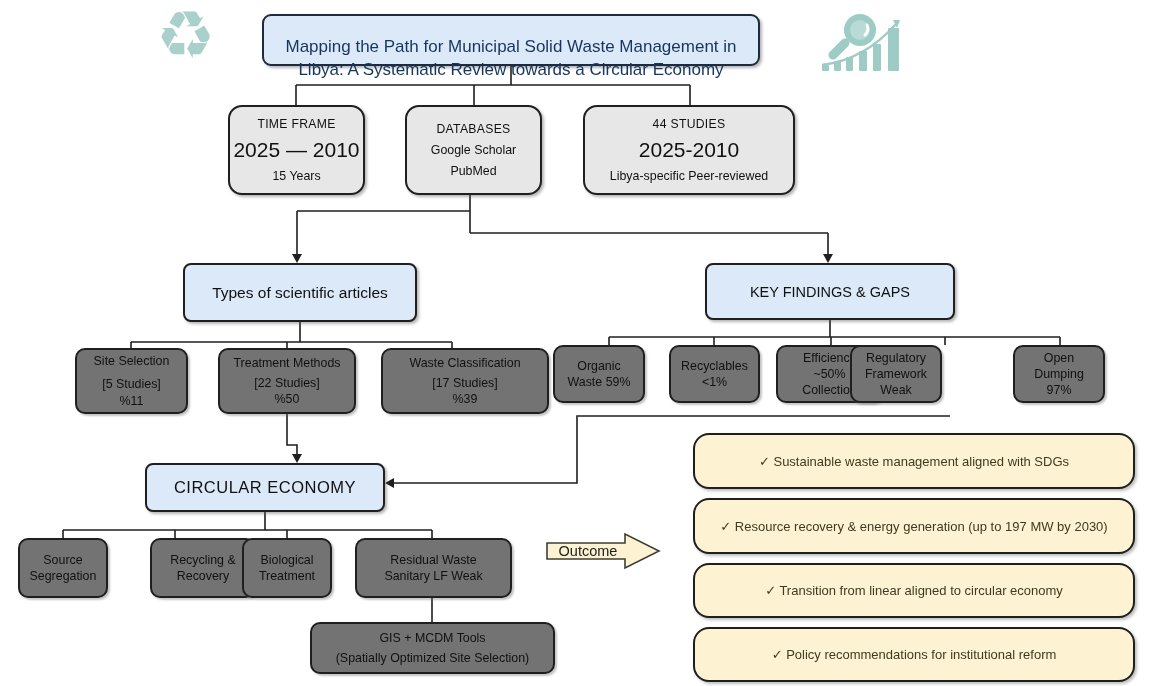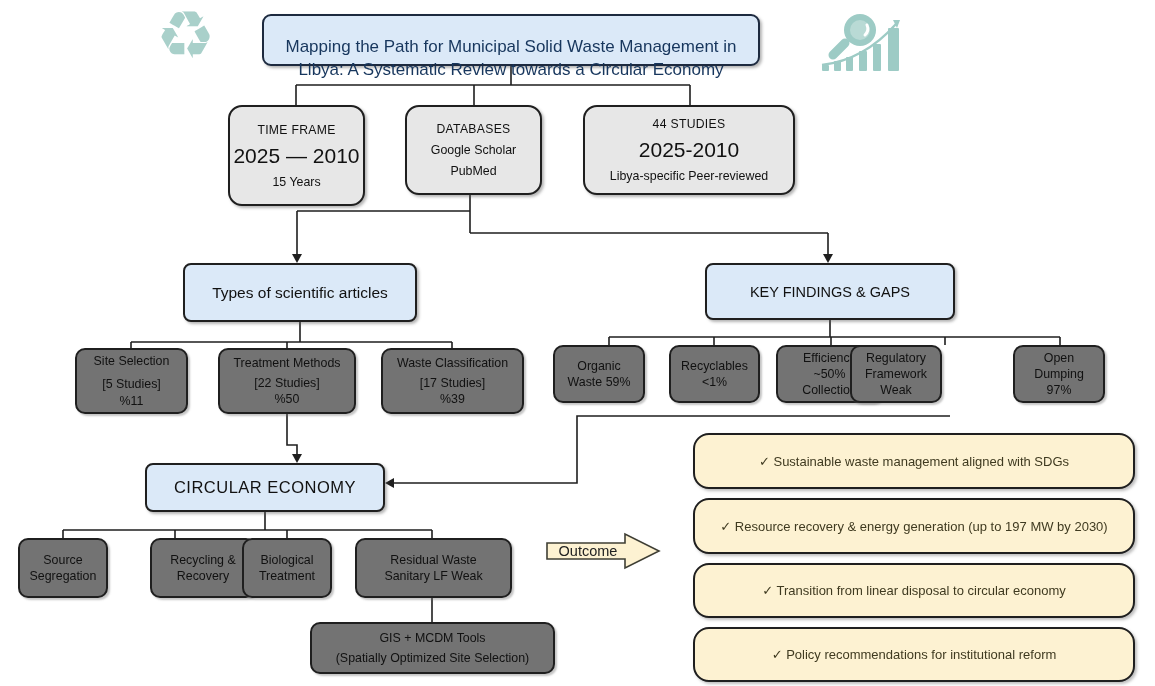--- a/index.html
+++ b/index.html
@@ -75,21 +75,21 @@
     <line x1="27" y1="35" x2="15" y2="47" stroke="#9dcbc5" stroke-width="9" stroke-linecap="round"></line>
     <circle cx="42" cy="22" r="16" fill="#9dcbc5"></circle>
     <circle cx="42" cy="22" r="10" fill="#b9dad5"></circle>
     <path d="M49 17 a9 9 0 0 1 -2 10" stroke="#ffffff" stroke-width="3" fill="none" stroke-linecap="round"></path>
   </svg>
 
   <div class="box title-box">
     <div style="padding:0 10px;margin-top:37px;">Mapping the Path for Municipal Solid Waste Management in Libya: A Systematic Review towards a Circular Economy</div>
   </div>
 
-  <div class="box gray" style="left:228px;top:105px;width:137px;height:101px;">
+  <div class="box gray" style="left:228px;top:105px;width:137px;height:90px;">
     <div class="s1 m8">TIME FRAME</div>
     <div class="s2 m8">2025 — 2010</div>
     <div class="s3">15 Years</div>
   </div>
 
   <div class="box gray" style="left:405px;top:105px;width:137px;height:90px;">
     <div class="s1 m8">DATABASES</div>
     <div class="s3 m8">Google Scholar</div>
     <div class="s3">PubMed</div>
   </div>
@@ -109,21 +109,21 @@
     <div class="item-line">[5 Studies]</div>
     <div class="item-line">%11</div>
   </div>
 
   <div class="box white" style="left:218px;top:348px;width:138px;height:66px;">
     <div class="item-line m4">Treatment Methods</div>
     <div class="item-line">[22 Studies]</div>
     <div class="item-line">%50</div>
   </div>
 
-  <div class="box white" style="left:381px;top:348px;width:143px;height:66px;">
+  <div class="box white" style="left:381px;top:348px;width:168px;height:66px;">
     <div class="item-line m4">Waste Classification</div>
     <div class="item-line">[17 Studies]</div>
     <div class="item-line">%39</div>
   </div>
 
   <div class="box blue" style="left:705px;top:263px;width:250px;height:57px;">
     <div class="hdr2">KEY FINDINGS &amp; GAPS</div>
   </div>
 
   <div class="box white" style="left:553px;top:345px;width:92px;height:58px;">
@@ -194,20 +194,20 @@
 
   <div class="box cream" style="left:693px;top:433px;width:442px;height:56px;">
     <div style="padding:0 12px;">✓ Sustainable waste management aligned with SDGs</div>
   </div>
 
   <div class="box cream" style="left:693px;top:498px;width:442px;height:56px;">
     <div style="padding:0 8px;">✓ Resource recovery &amp; energy generation (up to 197 MW by 2030)</div>
   </div>
 
   <div class="box cream" style="left:693px;top:563px;width:442px;height:55px;">
-    <div style="padding:0 12px;">✓ Transition from linear disposal to circular economy</div>
+    <div style="padding:0 12px;">✓ Transition from linear aligned to circular economy</div>
   </div>
 
   <div class="box cream" style="left:693px;top:627px;width:442px;height:55px;">
     <div style="padding:0 12px;">✓ Policy recommendations for institutional reform</div>
   </div>
 
 </div>
 
 </body></html>

